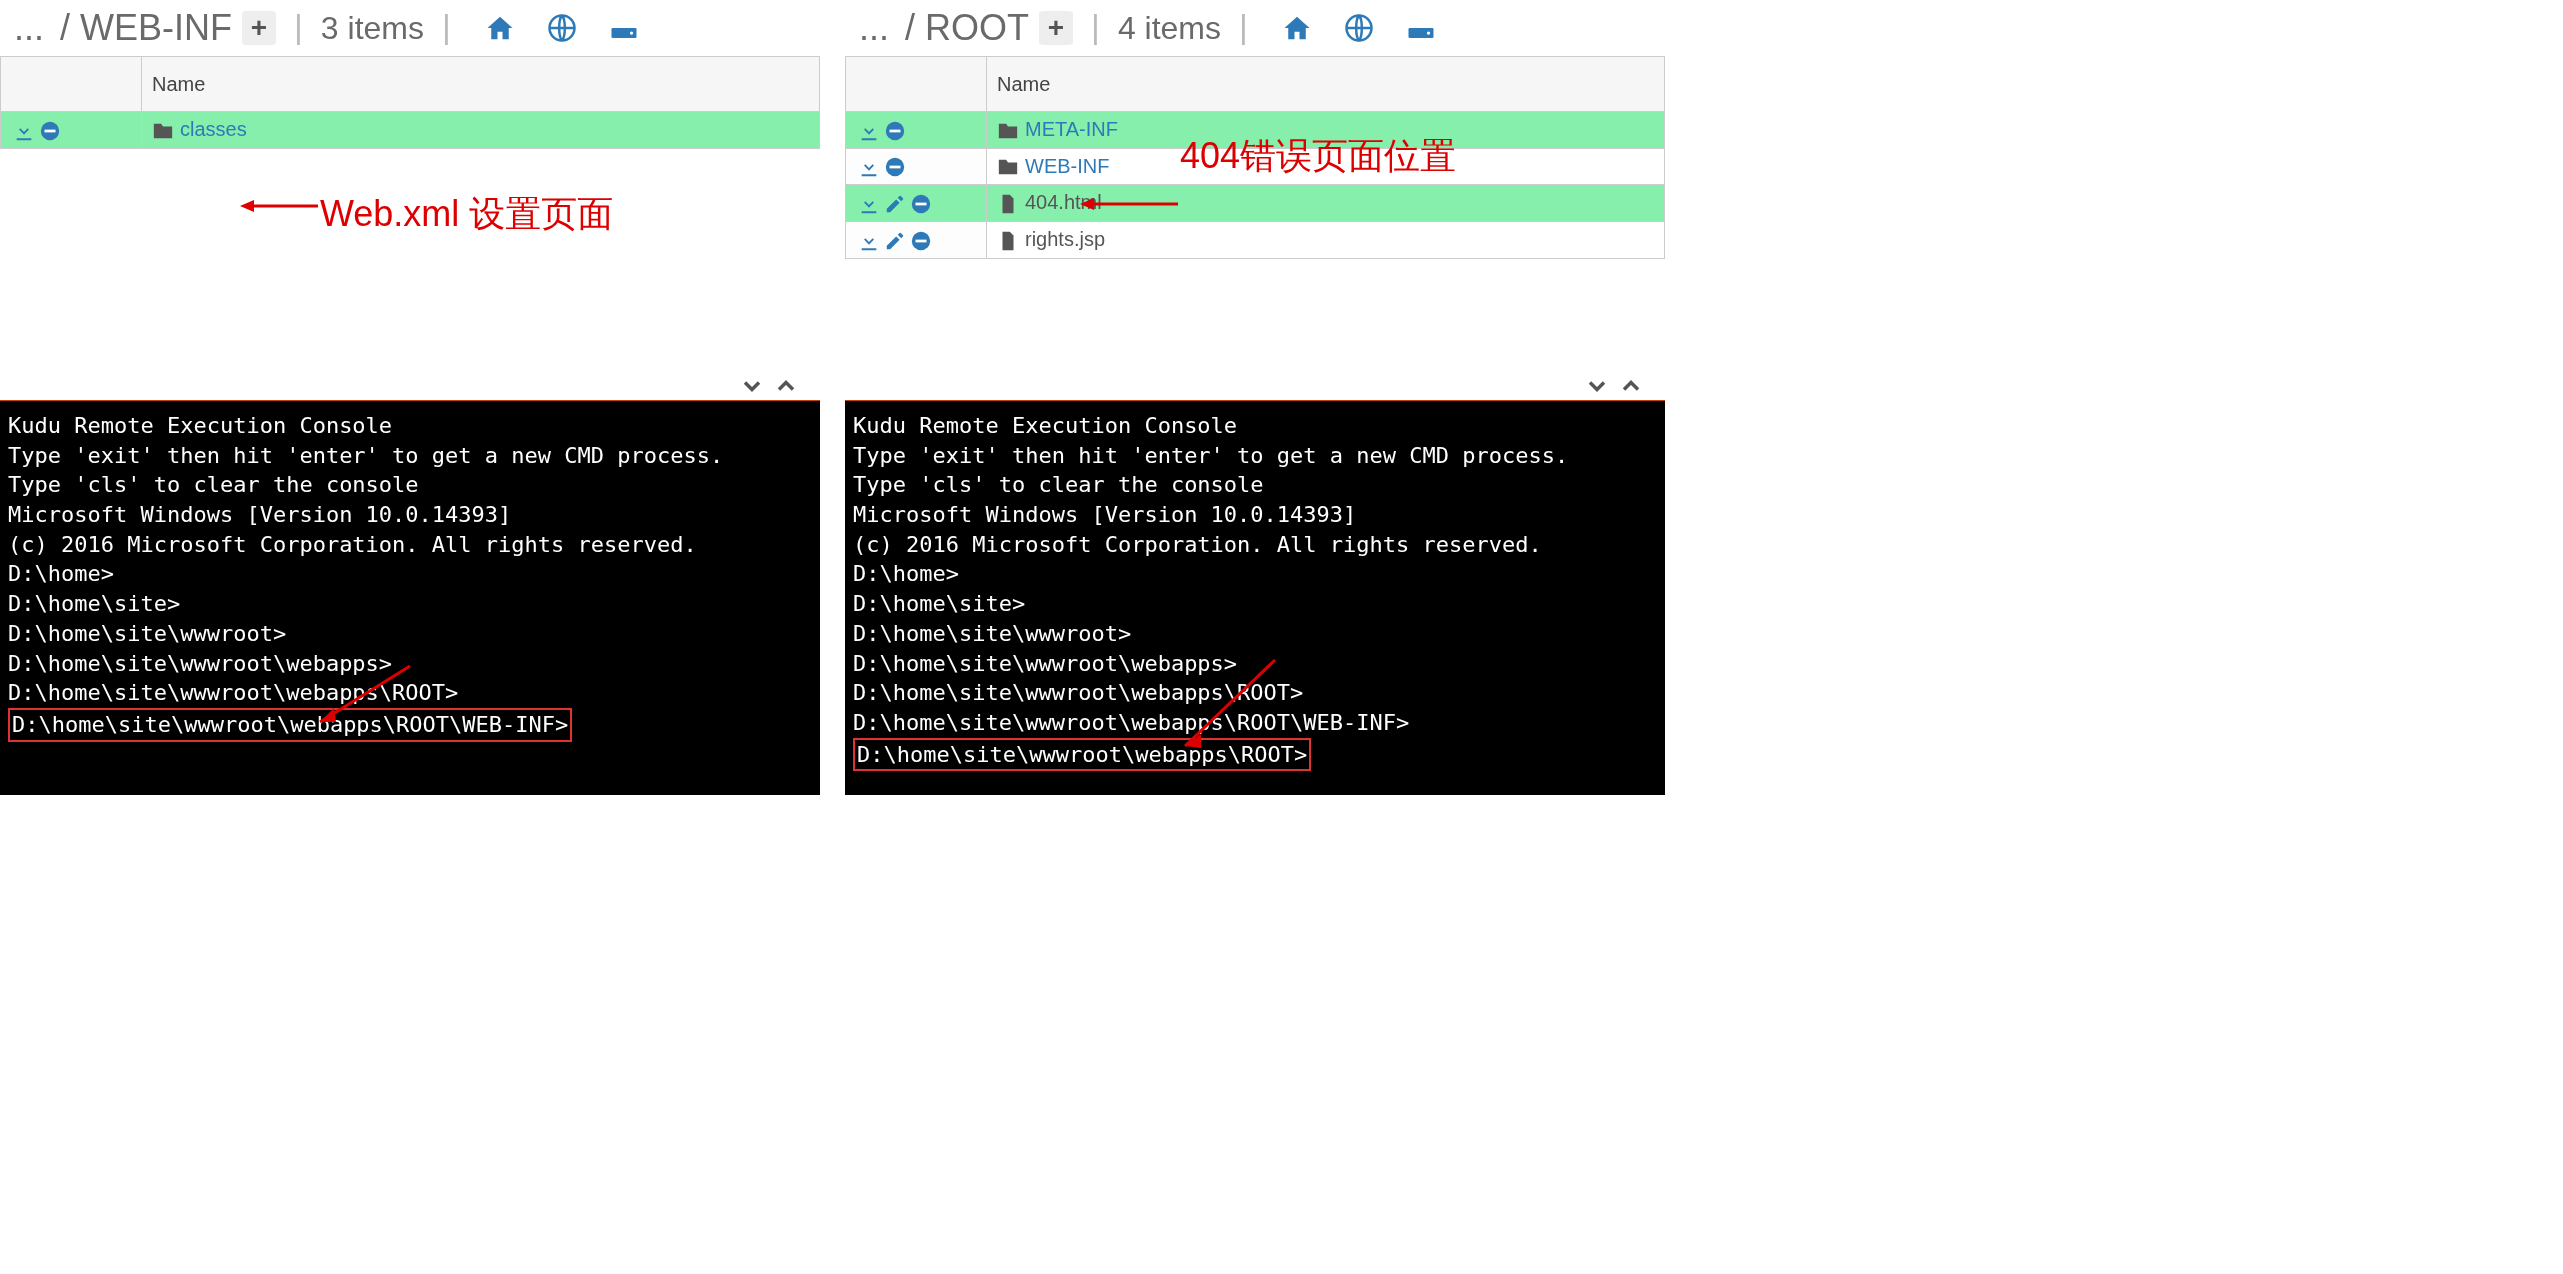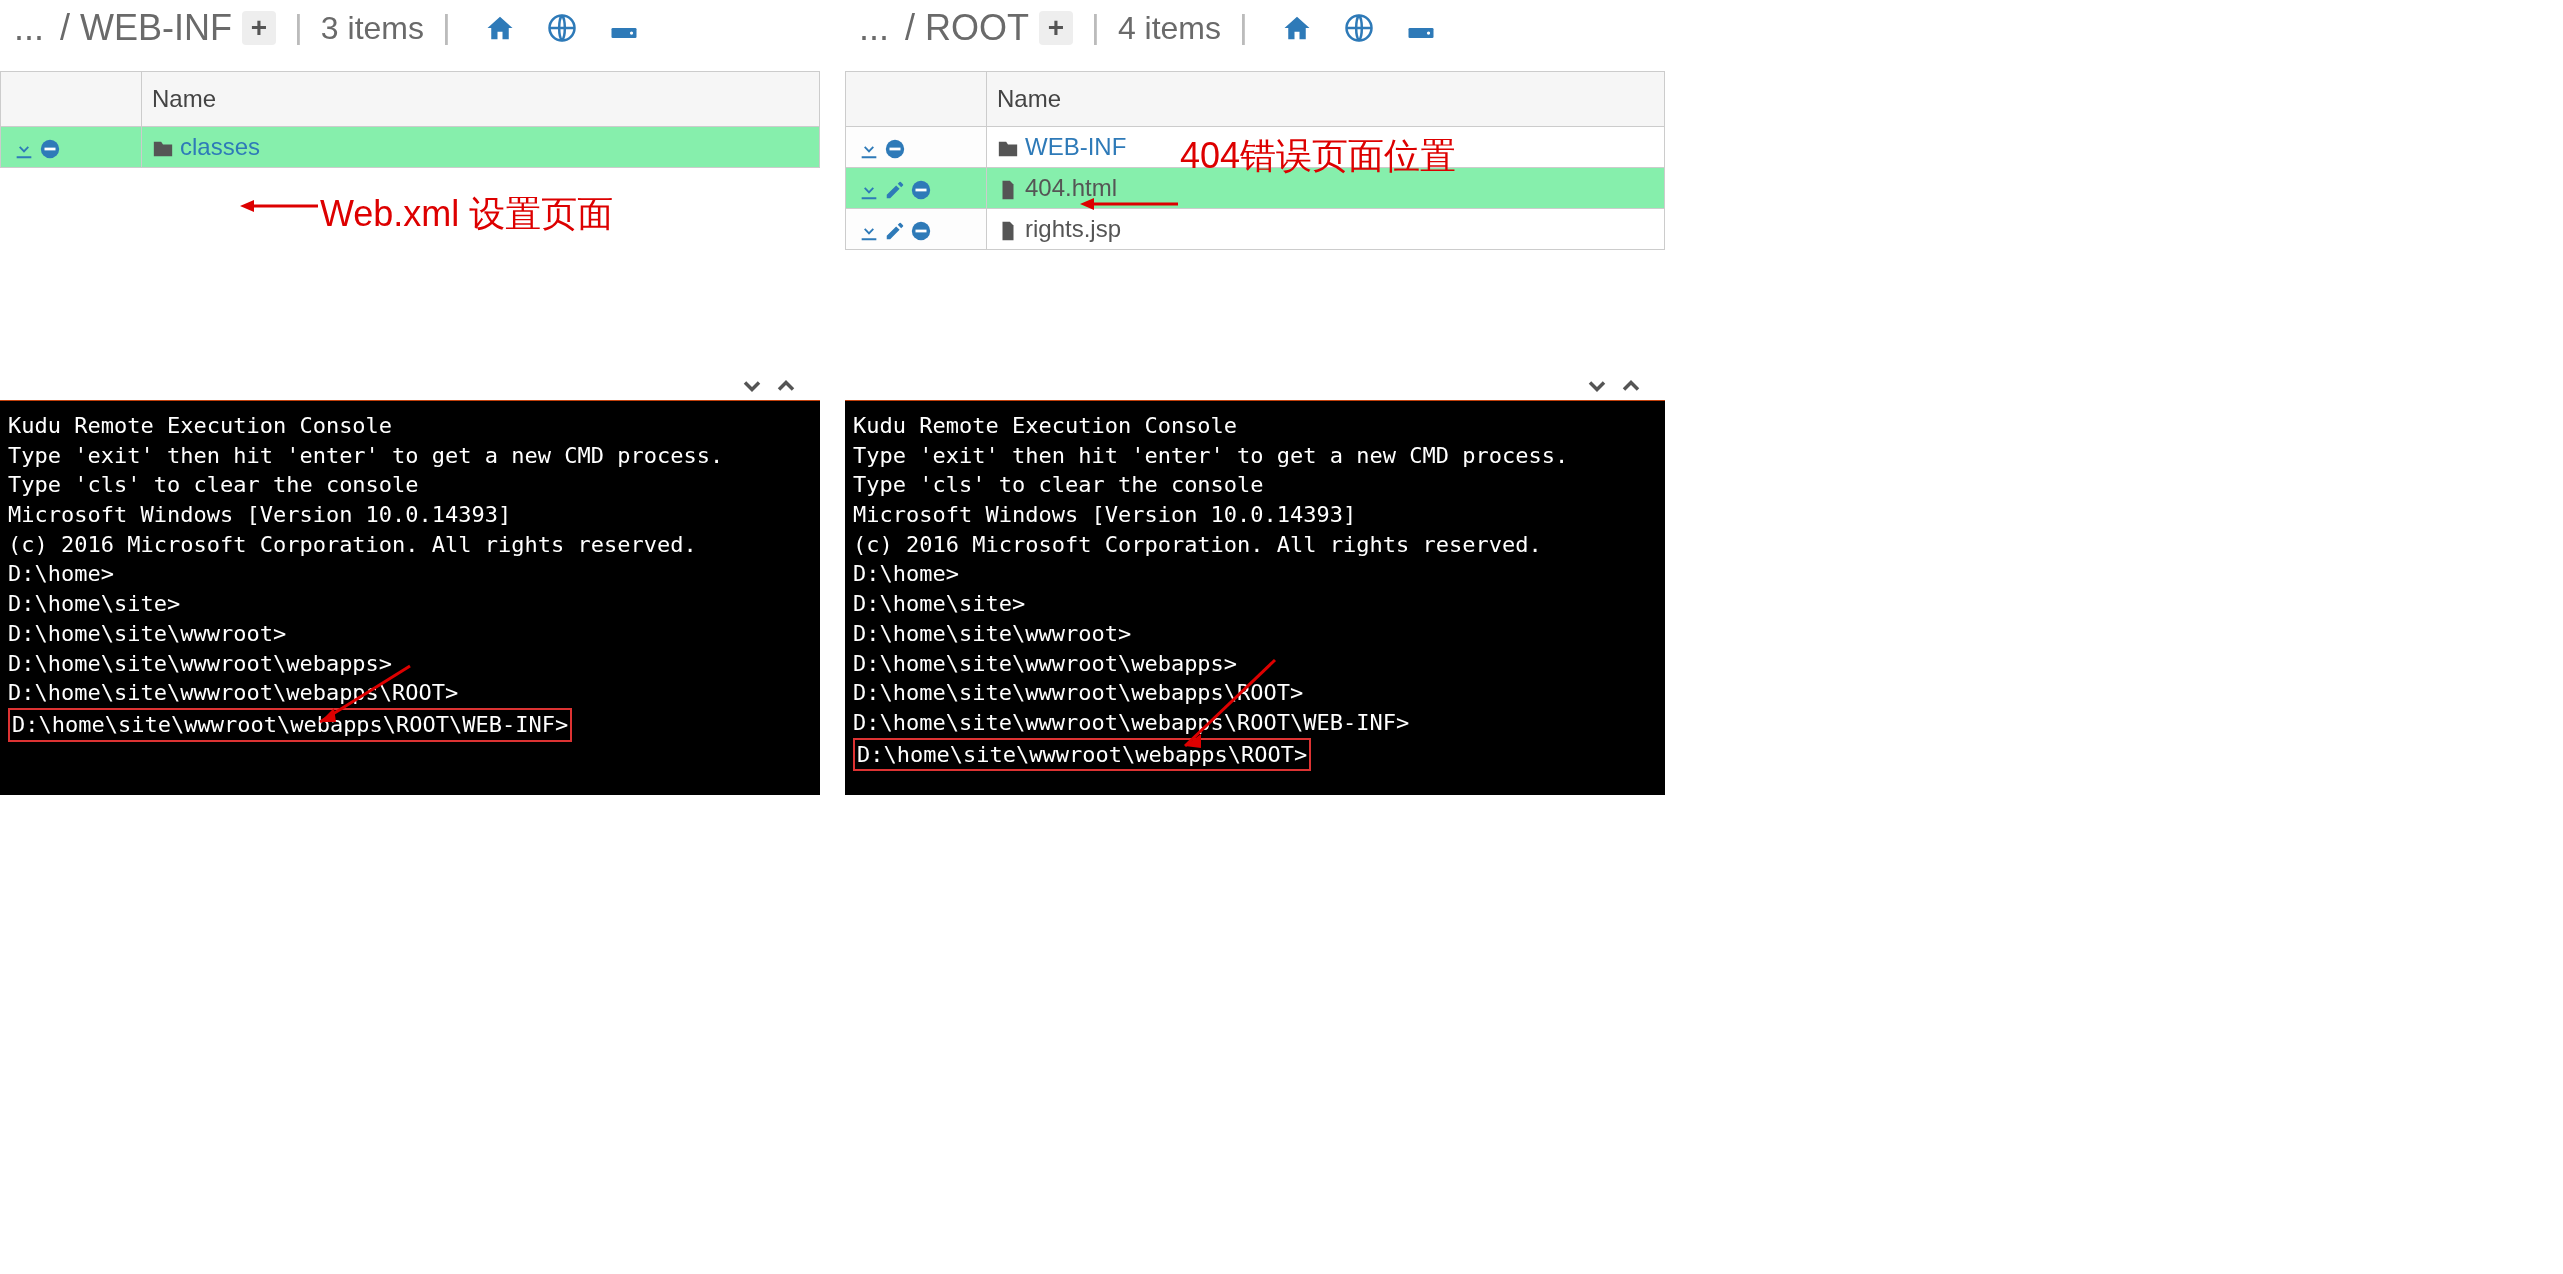--- a/index.html
+++ b/index.html
@@ -11,21 +11,21 @@
   .topbar{height:56px;display:flex;align-items:center;padding:0 8px;font-size:36px;color:#6a6a6a;}
   .topbar .crumb-dots{padding:0 6px;}
   .topbar .crumb-sep{padding:0 10px;}
   .topbar .crumb-name{font-weight:400;}
   .topbar .plus{display:inline-flex;align-items:center;justify-content:center;background:#eee;border-radius:4px;width:34px;height:34px;margin-left:10px;color:#555;font-weight:700;font-size:28px;}
   .topbar .pipe{color:#bbb;padding:0 18px;font-size:34px;position:relative;top:-2px;}
   .topbar .count{font-size:32px;}
   .topbar .ticon{color:#2e7ab8;margin:0 16px;display:inline-flex;}
   .topbar svg{width:30px;height:30px;}
   
-  .tbl{margin-top:15px;border-collapse:collapse;width:100%;font-size:24px;}
+  .tbl{margin-top:0;border-collapse:collapse;width:100%;font-size:20px;}
   .tbl th,.tbl td{border:1px solid #ccc;padding:6px 10px;text-align:left;vertical-align:middle;}
   .tbl th{background:#f6f6f6;font-weight:400;color:#444;height:42px;}
   .tbl .actcol{width:120px;}
   .tbl td.act{background:#fdfdfd;}
   .tbl tr.even td{background:#86efac;}
   .tbl .blue{color:#2e7ab8;}
   .tbl .gray{color:#555;}
   .tbl .ico{display:inline-flex;vertical-align:middle;margin-right:6px;}
   .tbl .ico svg{width:22px;height:22px;}
   .tbl .act .ico svg{width:22px;height:22px;}
@@ -178,20 +178,37 @@
     </div>
 
     <table class="tbl">
       <thead>
           <tr>
         <th class="actcol"></th>
         <th>Name</th>
       </tr>
         </thead>
       <tbody id="tbody-right">
+          <tr class="even">
+            <td class="act"><span class="ico blue">
+                <svg viewBox="0 0 24 24" fill="currentColor">
+                  <path d="M12 3v10l-4-4-1.4 1.4L12 16l5.4-5.6L16 9l-4 4V3zM4 20h16v2H4z"></path>
+                </svg>
+              </span><span class="ico blue">
+                <svg viewBox="0 0 24 24" fill="currentColor">
+                  <circle cx="12" cy="12" r="10"></circle>
+                  <rect x="6" y="10.5" width="12" height="3" fill="#fff"></rect>
+                </svg>
+              </span></td>
+            <td><span class="ico gray">
+                <svg viewBox="0 0 24 24" fill="currentColor">
+                  <path d="M10 4H2v16h20V7H12z"></path>
+                </svg>
+              </span><span class="blue">META-INF</span></td>
+          </tr>
           <tr>
             <td class="act"><span class="ico blue">
                 <svg viewBox="0 0 24 24" fill="currentColor">
                   <path d="M12 3v10l-4-4-1.4 1.4L12 16l5.4-5.6L16 9l-4 4V3zM4 20h16v2H4z"></path>
                 </svg>
               </span><span class="ico blue">
                 <svg viewBox="0 0 24 24" fill="currentColor">
                   <circle cx="12" cy="12" r="10"></circle>
                   <rect x="6" y="10.5" width="12" height="3" fill="#fff"></rect>
                 </svg>

